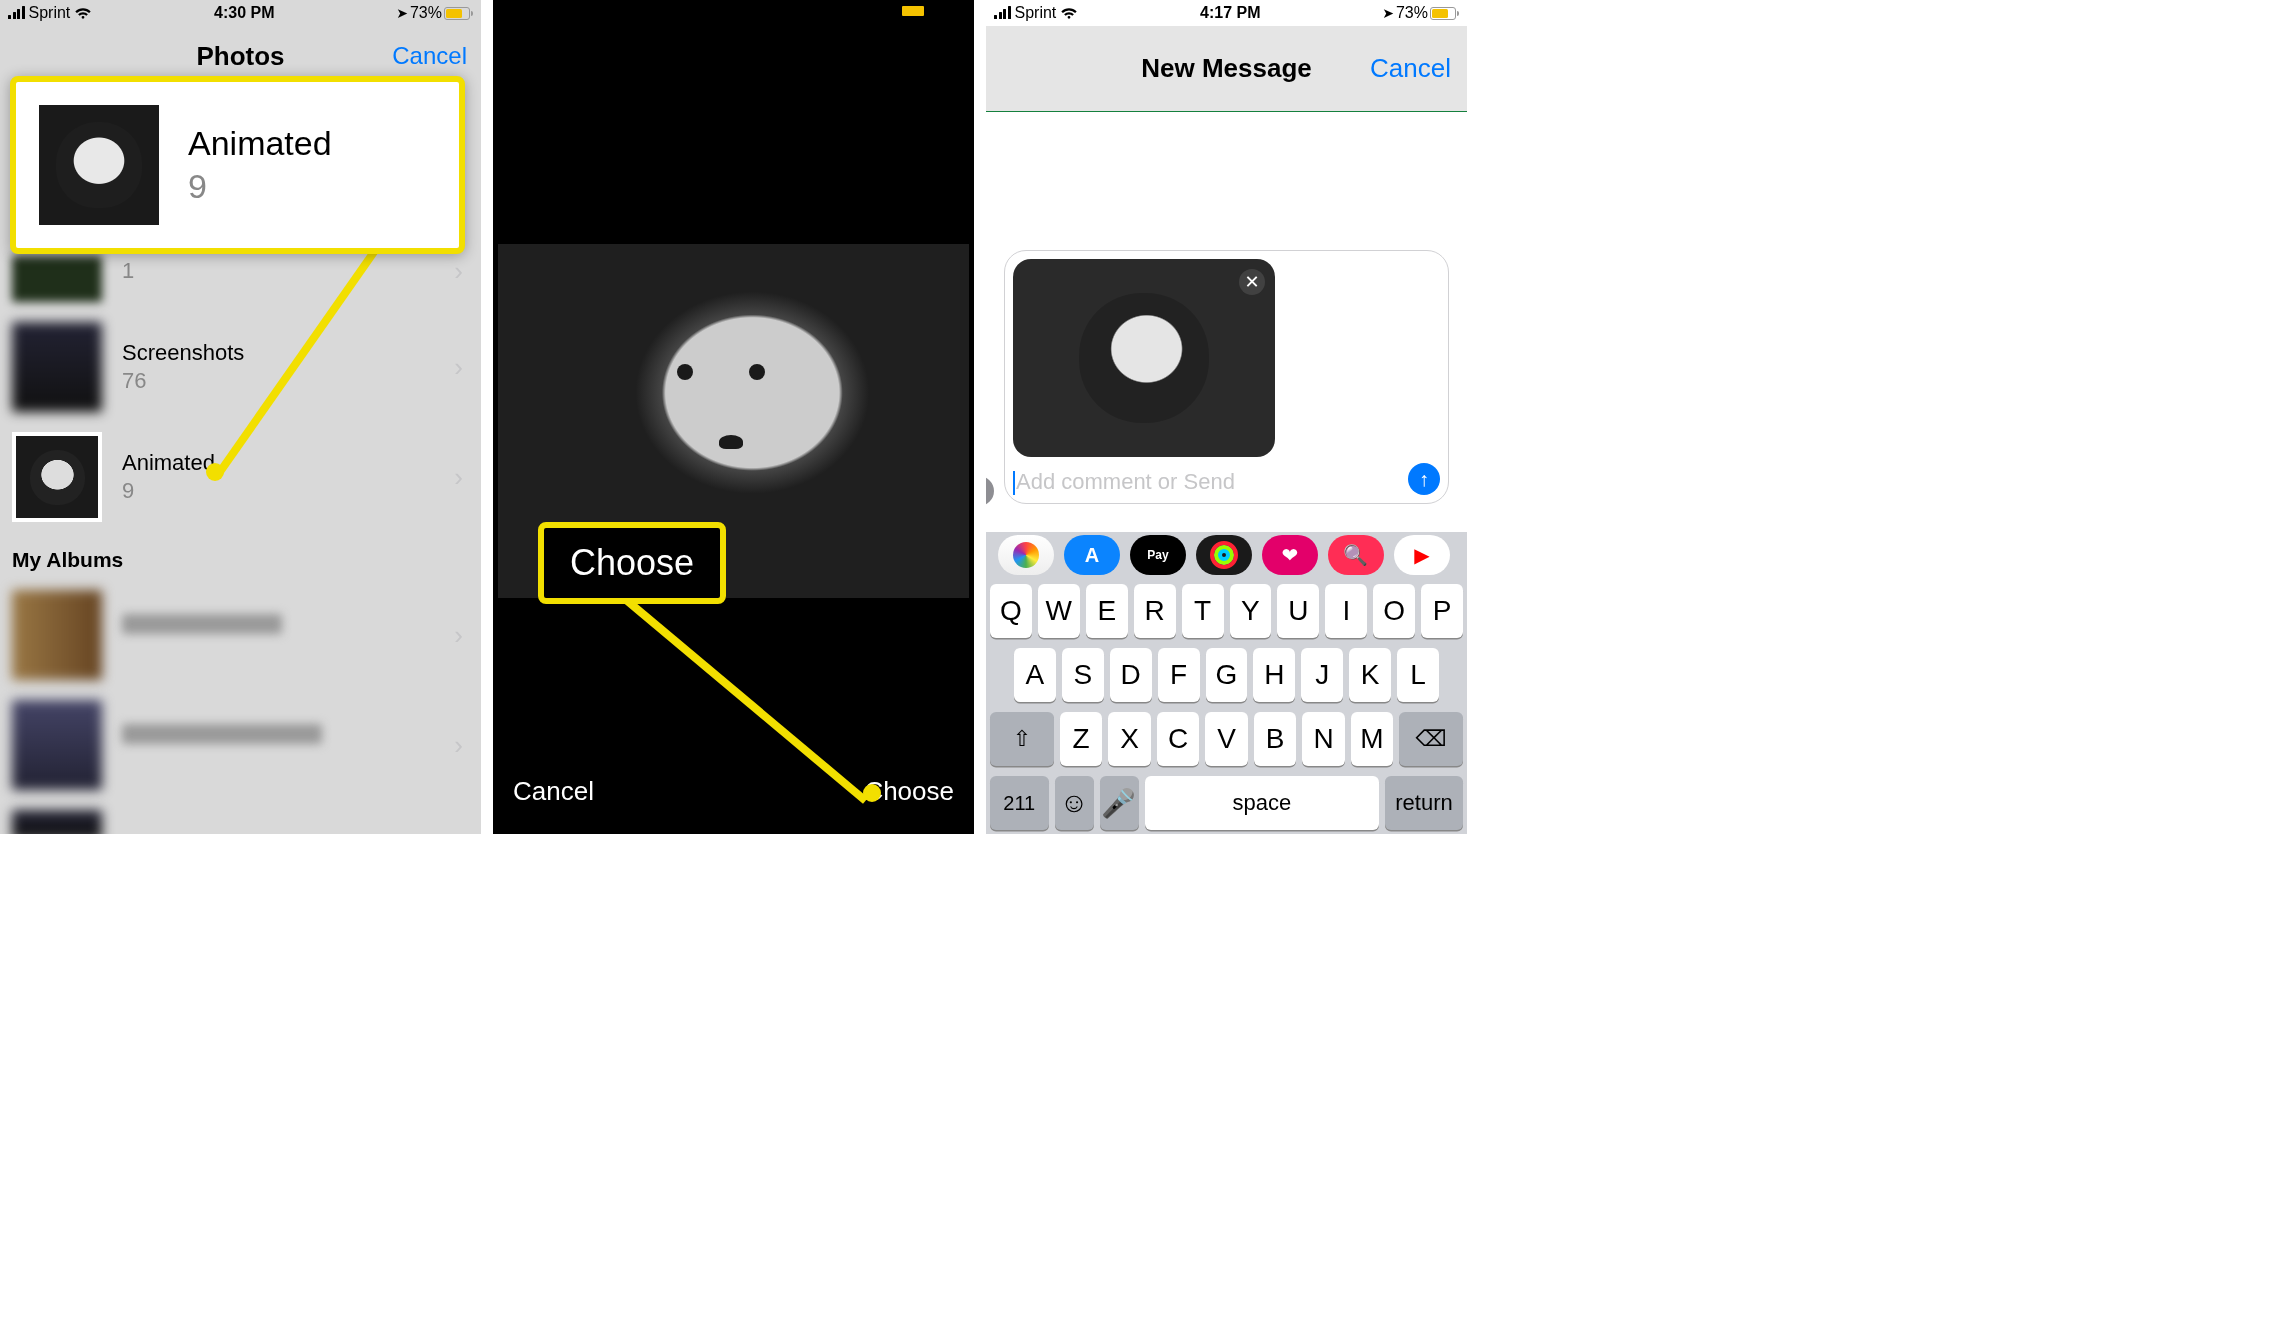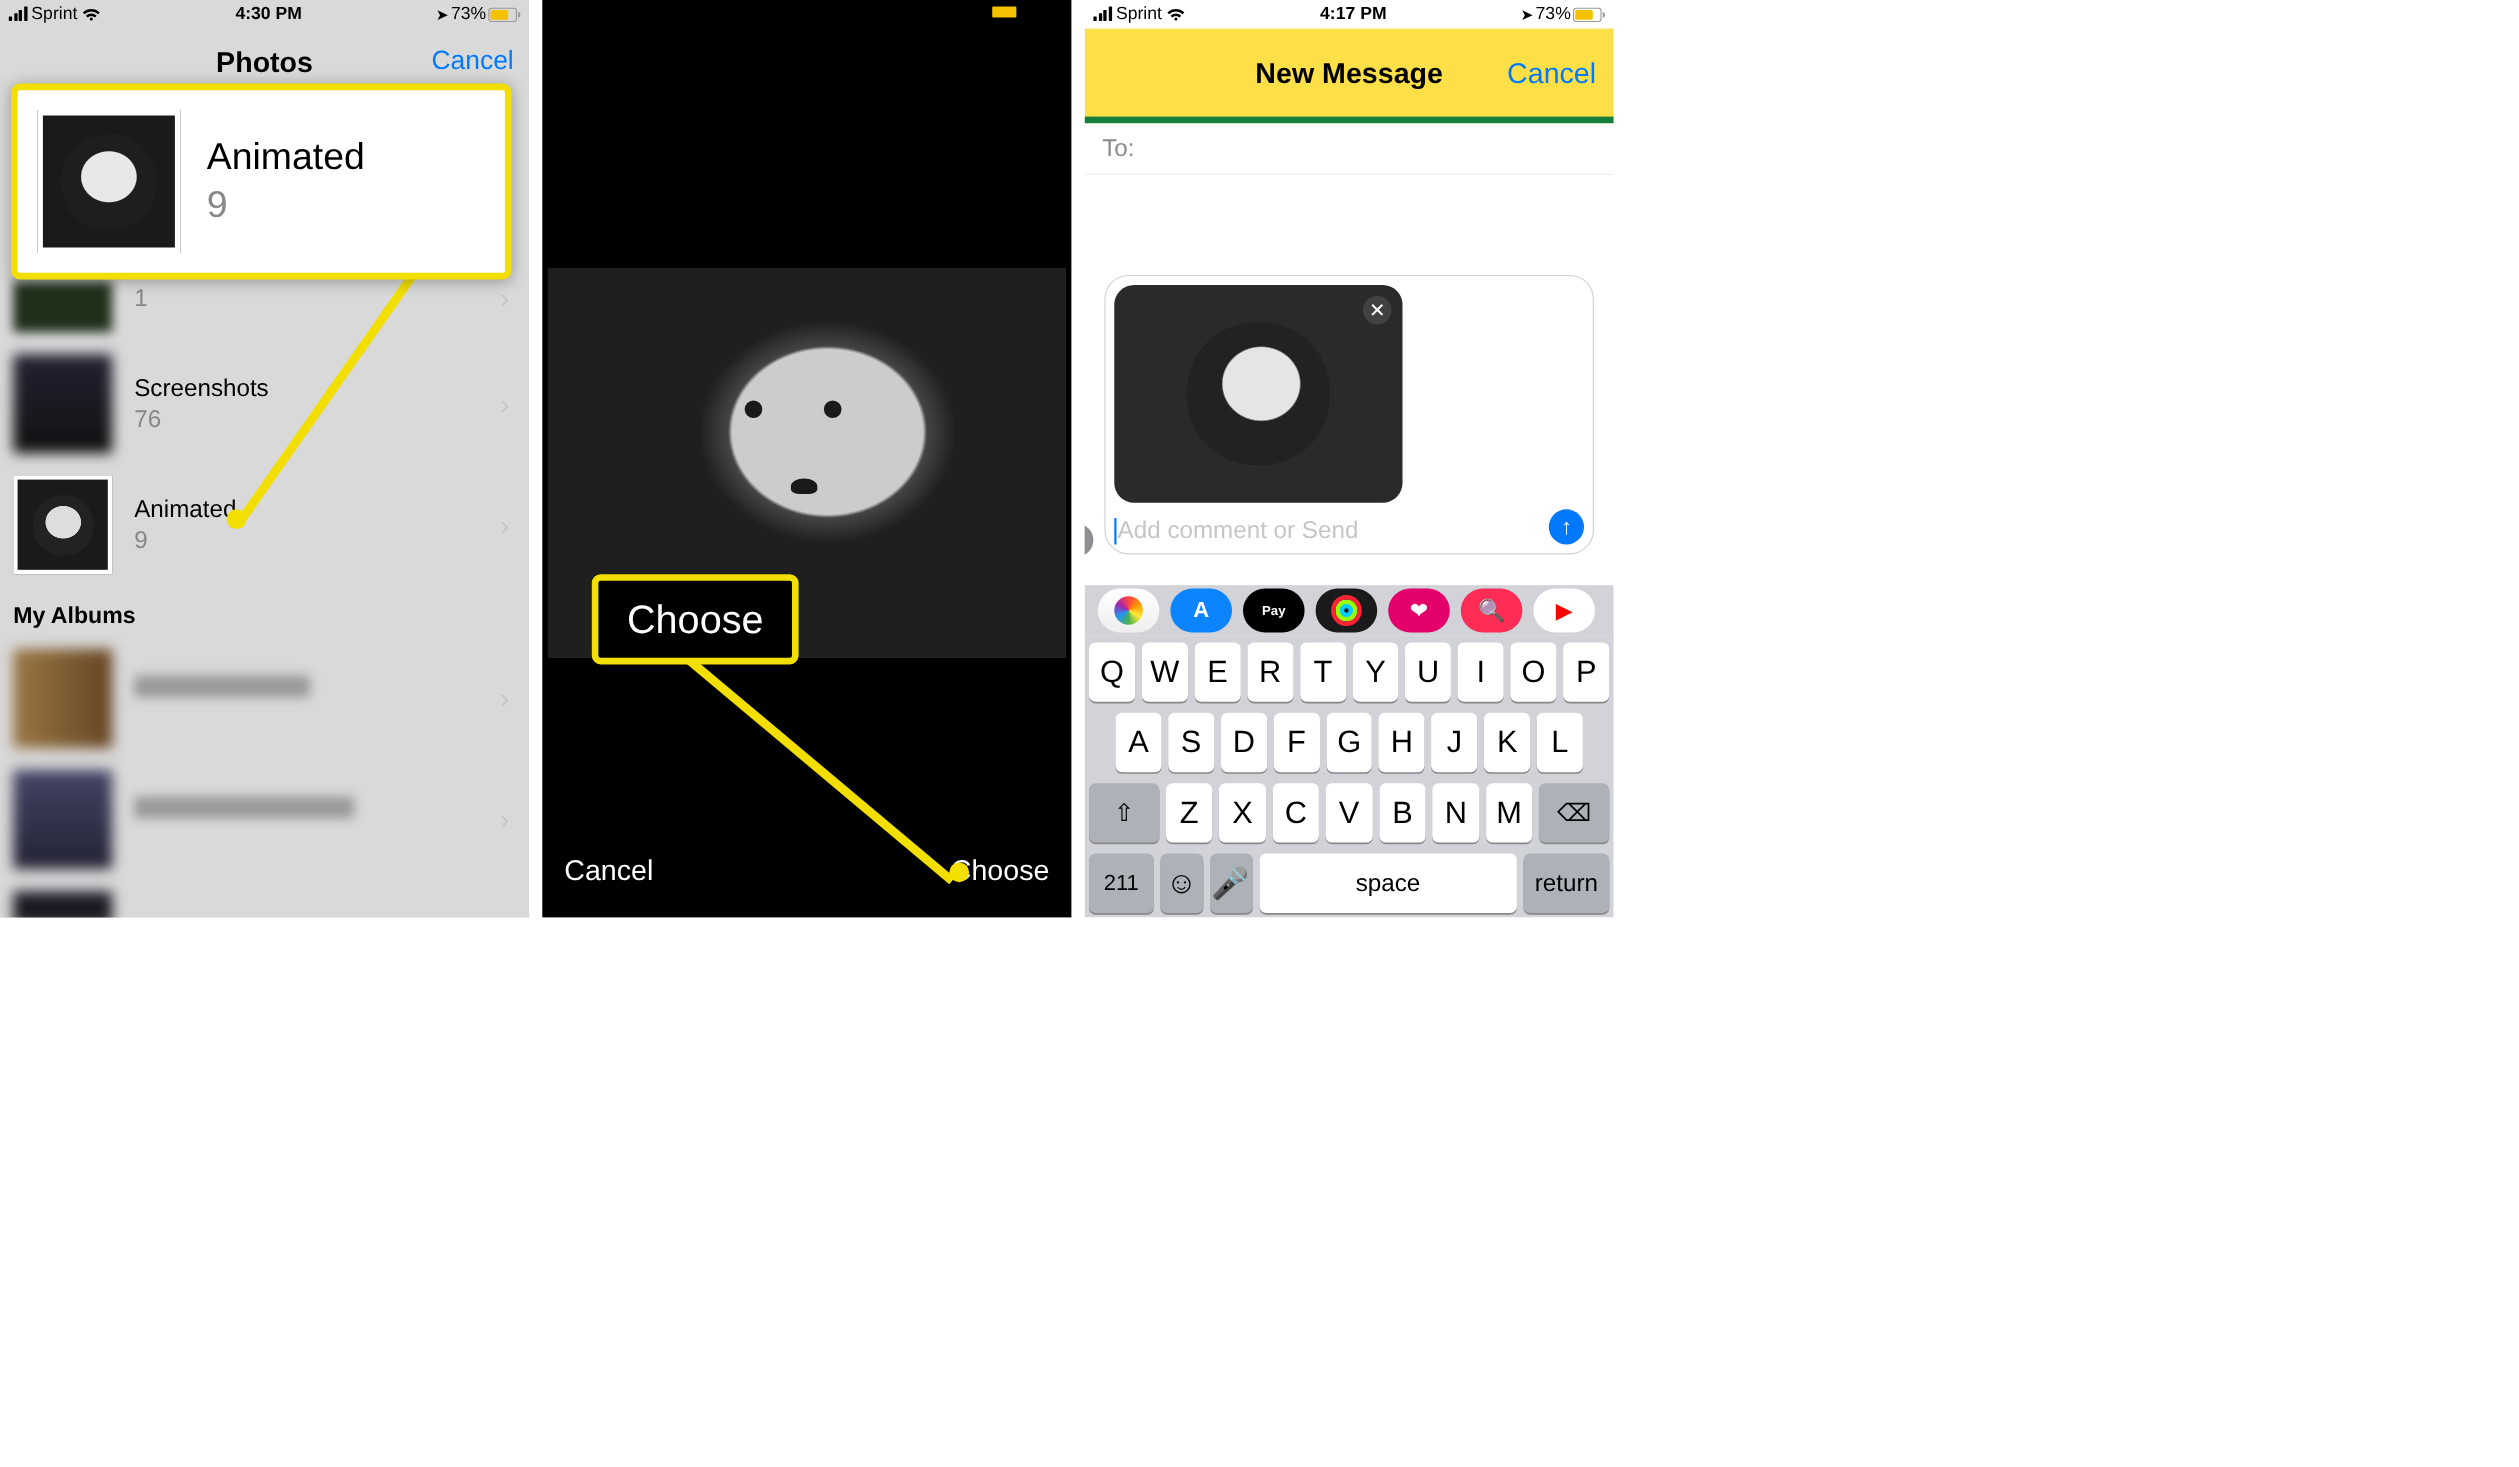--- a/index.html
+++ b/index.html
@@ -62,21 +62,21 @@
 .s2-bottom { position: absolute; bottom: 0; left: 0; right: 0; height: 86px; display: flex; align-items: center; justify-content: space-between; padding: 0 20px; }
 .s2-bottom .btn { font-size: 26px; color: #fff; }
 .callout-2 { position: absolute; top: 522px; left: 45px; border: 6px solid #f2df00; border-radius: 8px; background: #000; padding: 14px 26px; z-index: 9; }
 .callout-2 .lbl { font-size: 36px; color: #fff; }
 
 
 .line1 { position: absolute; z-index: 8; border-top: 8px solid #f2df00; transform-origin: 0 0; }
 .dot { position: absolute; width: 18px; height: 18px; background: #f2df00; border-radius: 50%; z-index: 10; }
 
 
-.s3-header { height: 86px; display: flex; align-items: center; position: relative; background: #fde047; border-bottom: 6px solid #15803d; }
+.s3-header { height: 86px; display: flex; align-items: center; position: relative; background: #e5e5e5; border-bottom: 1px solid #15803d; }
 .s3-title { position: absolute; left:0; right:0; text-align:center; font-size: 26px; font-weight: 700; color:#000;}
 .s3-cancel { position: absolute; right: 16px; font-size: 26px; color: #0079ff; }
 .s3-to-row { padding: 10px 16px; font-size: 22px; color: #8a8a8e; border-bottom: 1px solid #eee; }
 .s3-msg-area { position: absolute; top: 250px; left: 18px; right: 18px; border: 1.5px solid #d1d1d4; border-radius: 22px; padding: 8px 8px 8px 8px; }
 .s3-msg-area .attach { width: 262px; height: 198px; border-radius: 18px; background:#2a2a2a; position:relative; overflow:hidden;display:flex;align-items:center;justify-content:center;}
 .s3-msg-area .attach .catface-big{width:130px;height:130px;background:radial-gradient(ellipse 58% 55% at 52% 43%,#e5e5e5 46%, #222 48%);border-radius:48%;}
 .s3-msg-area .attach .close-x { position:absolute; top:10px; right:10px; width:26px; height:26px; border-radius:50%; background:#4a4a4abb; color:#fff; display:flex; align-items:center; justify-content:center; font-size:18px;}
 .s3-expand { width: 38px; height: 30px; background:#8e8e93; border-radius: 15px; display:flex; align-items:center; justify-content:center; color:#fff; font-size:18px; margin-left:-48px; margin-right:10px;}
 .s3-input-wrap { position:relative; display:flex; align-items:center; }
 .s3-text-input { flex:1; font-size: 22px; border: none; outline: none; color: #888; }
@@ -252,21 +252,20 @@
             </span>
         <span class="battery-nub"></span>
       </span>
     </div>
   </div>
 
   <div class="s3-header">
     <span class="s3-title">New Message</span>
     <span class="s3-cancel">Cancel</span>
   </div>
-  <div class="s3-to-row"><span>To:</span></div>
 
   <div class="s3-msg-area">
     <div class="attach">
       <div class="catface-big"></div>
       <div class="close-x">✕</div>
     </div>
     <div class="s3-input-wrap" style="margin-top:12px">
       <span class="s3-text-input"><span class="cursor"></span><span style="color:#c6c6c8">Add comment or Send</span></span>
     </div>
     <div class="s3-send">↑</div>

